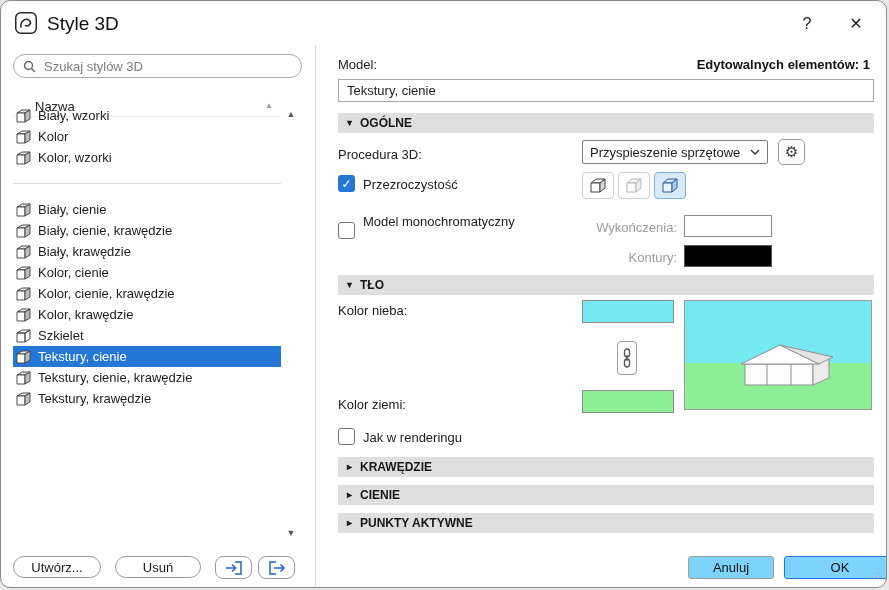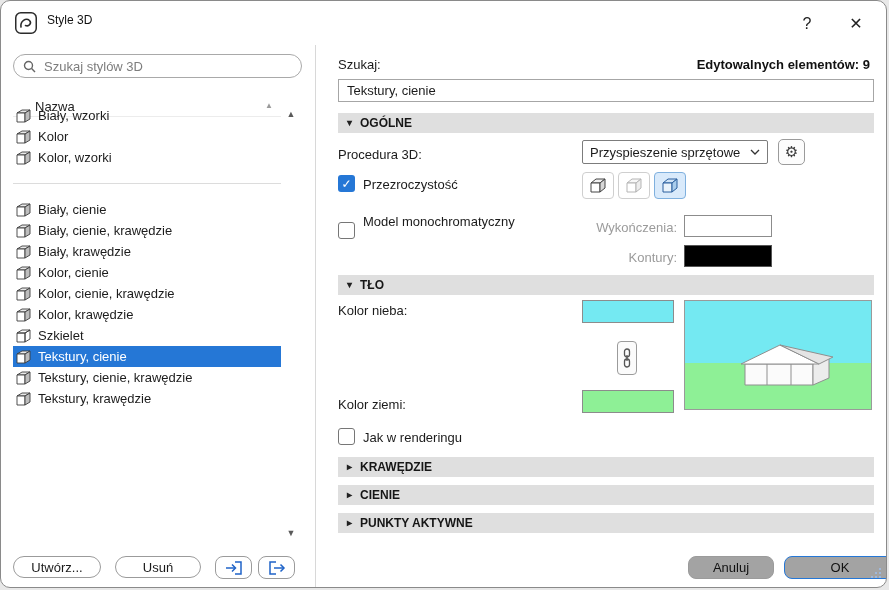--- a/index.html
+++ b/index.html
@@ -2,21 +2,21 @@
 <html><head>
 <meta charset="utf-8">
 <style>
   html,body{margin:0;padding:0;background:#e8e8e8}
   body{width:889px;height:590px;font-family:"Liberation Sans",sans-serif;-webkit-font-smoothing:antialiased}
   .dlg{position:relative;width:887px;height:588px;background:#fff;border:1px solid #8a8a8a;border-radius:10px;overflow:hidden;box-sizing:border-box}
   .abs{position:absolute}
   .lbl{position:absolute;font-size:13px;color:#1b1b1b;white-space:nowrap}
   .glbl{position:absolute;font-size:13px;color:#9b9b9b;white-space:nowrap;text-align:right}
   
-  .title{position:absolute;left:46px;top:12px;font-size:12px;color:#111}
+  .title{position:absolute;left:46px;top:12px;font-size:19px;color:#111}
   .winbtn{position:absolute;width:30px;height:26px;display:flex;align-items:center;justify-content:center;font-size:16px;color:#222;cursor:default;border-radius:4px}
   
   .search{position:absolute;left:12px;top:53px;width:289px;height:24px;border:1px solid #a9a9a9;border-radius:12px;display:flex;align-items:center;gap:6px;padding:0 9px;box-sizing:border-box;background:#fff}
   .search input{border:none;outline:none;flex:1;font-size:13px;font-family:inherit;color:#0f172a;background:transparent}
   .search input::placeholder{color:#7d7d7d}
   
   .lheader{position:absolute;left:12px;top:96px;width:268px;height:20px;font-size:13px;color:#222;box-sizing:border-box;padding-left:22px;line-height:20px;border-bottom:1px solid #ececec}
   .sort{position:absolute;right:8px;top:5px;font-size:8px;color:#9a9a9a;line-height:1}
   .list{position:absolute;left:12px;top:104px;width:268px}
   .row{height:21px;display:flex;align-items:center;gap:7px;padding-left:3px;box-sizing:border-box;font-size:13px;color:#1c1c1c;cursor:default}
@@ -37,21 +37,21 @@
   .dd{position:absolute;left:581px;top:139px;width:186px;height:24px;border:1px solid #7c7c7c;border-radius:2px;background:#fff;display:flex;align-items:center;box-sizing:border-box;padding:0 7px;font-size:13px;color:#1b1b1b;cursor:default}
   .dd .ddtext{flex:1;overflow:hidden;white-space:nowrap}
   .gear{position:absolute;left:777px;top:138px;width:27px;height:26px;border:1px solid #9b9b9b;border-radius:5px;background:#fcfcfc;display:flex;align-items:center;justify-content:center;font-size:15px;color:#3a3a3a;box-sizing:border-box;cursor:default}
   .cb{position:absolute;width:17px;height:17px;border:1px solid #767676;border-radius:3px;background:#fff;box-sizing:border-box;cursor:default}
   .cb.checked{border:none;display:flex;align-items:center;justify-content:center;color:#fff;font-size:12px;line-height:1}
   .cubebtn{position:absolute;top:171px;width:32px;height:27px;border:1px solid #cfcfcf;border-radius:4px;background:#fff;display:flex;align-items:center;justify-content:center;box-sizing:border-box;cursor:default}
   .cubebtn.on{border:1px solid #7fb0de;background:#d9eafb}
   .swatch{position:absolute;border:1px solid #8c8c8c;box-sizing:border-box}
   .preview{position:absolute;left:683px;top:299px;width:188px;height:110px;border:1px solid #9a9a9a;box-sizing:border-box;overflow:hidden}
   .linkbtn{position:absolute;left:616px;top:340px;width:20px;height:34px;border:1px solid #9b9b9b;border-radius:4px;background:#fbfbfb;display:flex;align-items:center;justify-content:center;box-sizing:border-box;cursor:default}
-  .footbtn{position:absolute;top:555px;height:23px;border:1px solid #9b9b9b;border-radius:8px;background:#a3a3a3;font-size:13px;color:#111;display:flex;align-items:center;justify-content:center;box-sizing:border-box;cursor:default}
+  .footbtn{position:absolute;top:555px;height:23px;border:1px solid #9b9b9b;border-radius:3px;background:#7dd3fc;font-size:13px;color:#111;display:flex;align-items:center;justify-content:center;box-sizing:border-box;cursor:default}
   .footbtn.default{border:1.5px solid #2577d6}
   .countlbl{position:absolute;right:16px;top:56px;font-size:13px;font-weight:bold;color:#111}
 </style>
 </head>
 <body>
 
 <div class="dlg">
 
   <span class="abs" style="left:14px;top:11px;width:22px;height:22px">
     <svg width="22" height="22" viewBox="0 0 22 22">
@@ -233,22 +233,22 @@
         <svg width="20" height="14" viewBox="0 0 20 14">
           <path d="M9 1 H3 v12 h6" fill="none" stroke="#1f63c8" stroke-width="1.5"></path>
           <path d="M7 7 h10" fill="none" stroke="#1f63c8" stroke-width="1.5"></path>
           <path d="M13.5 3.5 L17 7 L13.5 10.5" fill="none" stroke="#1f63c8" stroke-width="1.5"></path>
         </svg>
       </span>
   </div>
 
   <div class="vline"></div>
 
-  <div class="lbl" style="left:337px;top:56px">Szukaj:</div>
-  <div class="countlbl">Edytowalnych elementów: 9</div>
+  <div class="lbl" style="left:337px;top:56px">Model:</div>
+  <div class="countlbl">Edytowalnych elementów: 1</div>
   <input class="nameinput" type="text" value="Tekstury, cienie" style="">
 
   <div class="hdr" style="top:112px">
     <span class="tri">▾</span>
     <span>OGÓLNE</span>
   </div>
 
   <div class="lbl" style="left:337px;top:146px">Procedura 3D:</div>
   <div class="dd">
     <span class="ddtext">Przyspieszenie sprzętowe</span>

